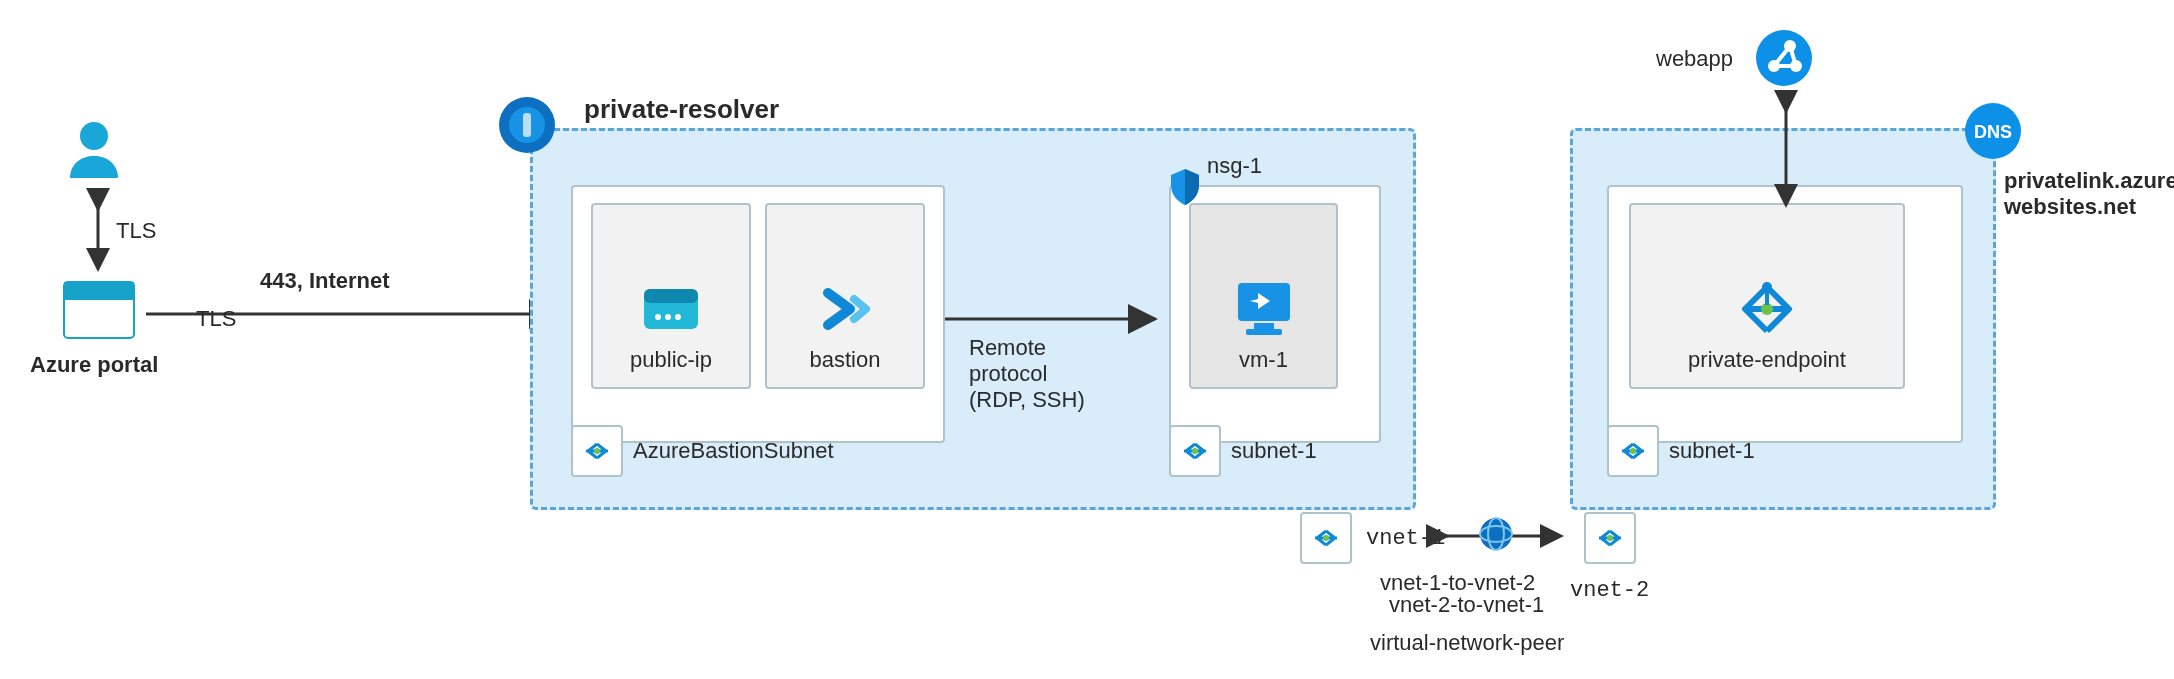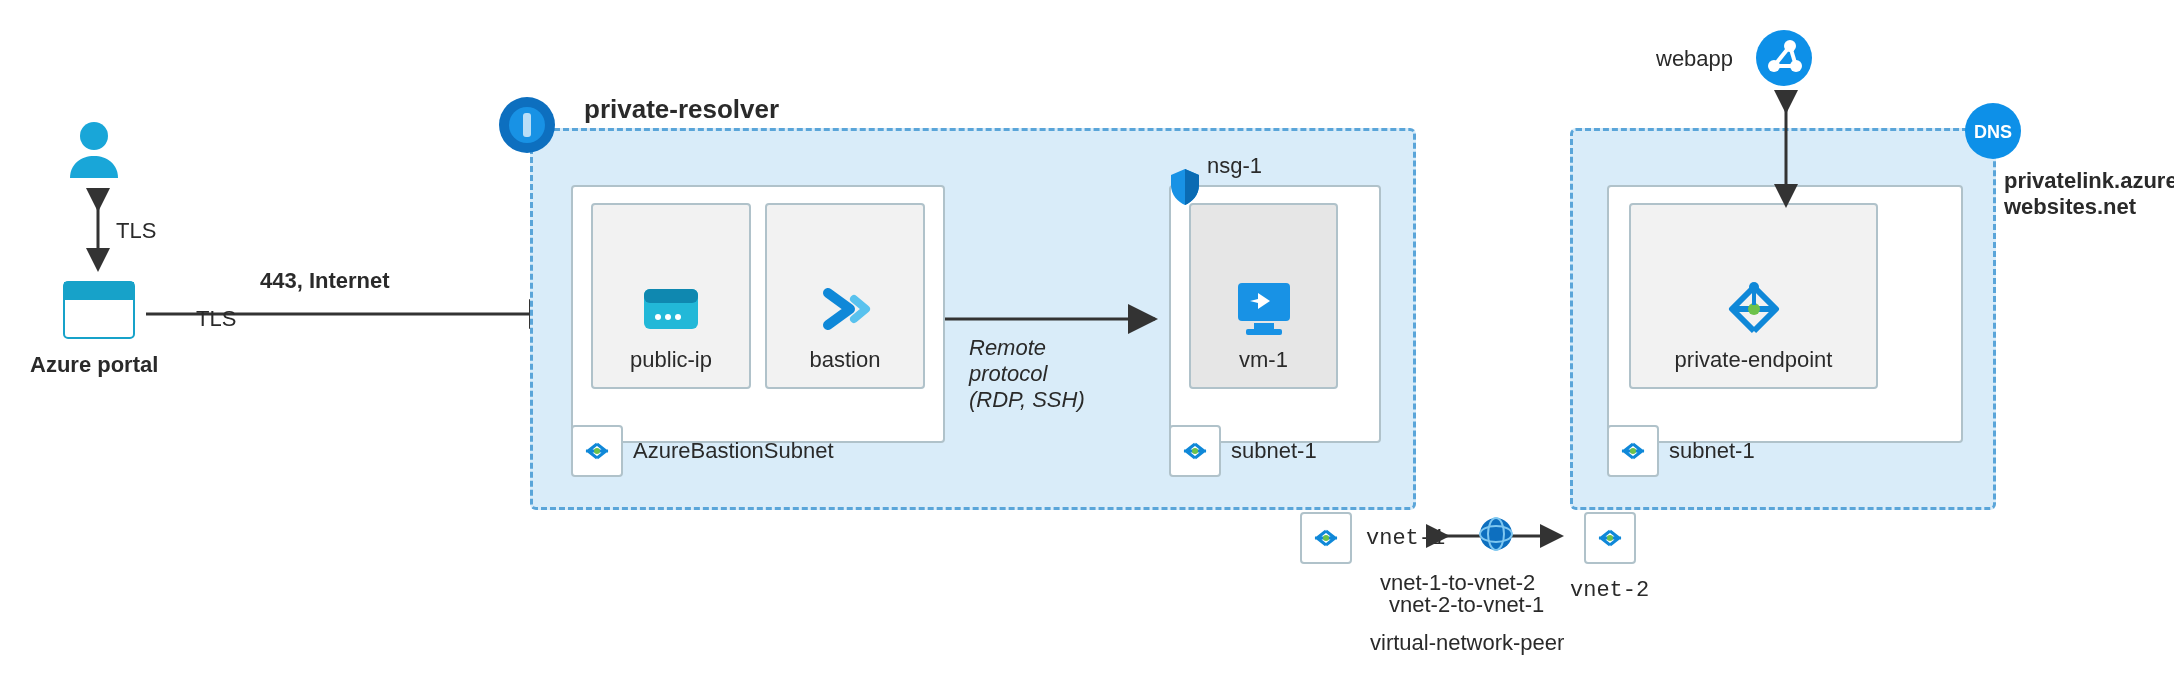--- a/index.html
+++ b/index.html
@@ -134,21 +134,21 @@
     <div class="arrow" style="left:412px;top:176px;">
       <svg width="220" height="24">
           <defs>
             <marker id="ah3" viewBox="0 0 10 10" refX="9" refY="5" markerWidth="10" markerHeight="10" orient="auto">
               <path d="M0 0L10 5L0 10z" fill="#333"></path>
             </marker>
           </defs>
         <line x1="0" y1="12" x2="210" y2="12" stroke="#333" stroke-width="3" marker-end="url(#ah3)"></line>
         </svg>
     </div>
-    <div class="node label" style="left:436px;top:204px;font-style:italic;">Remote
+    <div class="node label" style="left:436px;top:204px;">Remote
 protocol
 (RDP, SSH)</div>
 
     <div class="subnet" style="left:636px;top:54px;width:208px;height:254px;">
       <div class="card dark" style="left:18px;top:16px;width:149px;height:186px;">
         <svg width="72" height="64" viewBox="0 0 72 64">
           <rect x="10" y="8" width="52" height="38" rx="4" fill="#1892e5"></rect>
           <rect x="26" y="48" width="20" height="6" fill="#1892e5"></rect>
           <rect x="18" y="54" width="36" height="6" rx="2" fill="#1892e5"></rect>
           <path d="M30 18l12 8-12 8v-6l-8-2 8-2z" fill="#fff"></path>
@@ -203,21 +203,21 @@
         <ellipse cx="18" cy="18" rx="8" ry="16" fill="none" stroke="#7ec7f0" stroke-width="2"></ellipse>
       </svg>
   </div>
 
   <div class="node label" style="left:1380px;top:570px;text-align:left;">vnet-1-to-vnet-2</div>
   <div class="node label" style="left:1380px;top:592px;margin-left:9px;">vnet-2-to-vnet-1</div>
   <div class="node label" style="left:1370px;top:630px;">virtual-network-peer</div>
 
   <div class="vnet" style="left:1570px;top:128px;width:420px;height:376px;">
     <div class="subnet" style="left:34px;top:54px;width:352px;height:254px;">
-      <div class="card" style="left:20px;top:16px;width:249px;height:186px;">
+      <div class="card" style="left:20px;top:16px;width:276px;height:186px;">
         <svg width="72" height="60" viewBox="0 0 72 60">
           <path d="M14 30h44M36 8L14 30l22 22M36 8l22 22-22 22" fill="none" stroke="#0f88d8" stroke-width="6" stroke-linejoin="round"></path>
           <circle cx="36" cy="30" r="6" fill="#6cc24a"></circle>
           <circle cx="36" cy="8" r="5" fill="#0f88d8"></circle>
           <line x1="36" y1="8" x2="36" y2="26" stroke="#0f88d8" stroke-width="4"></line>
         </svg>
         <span class="cap">private-endpoint</span>
       </div>
       <div class="corner-tag">
         <span class="tag-icon">

